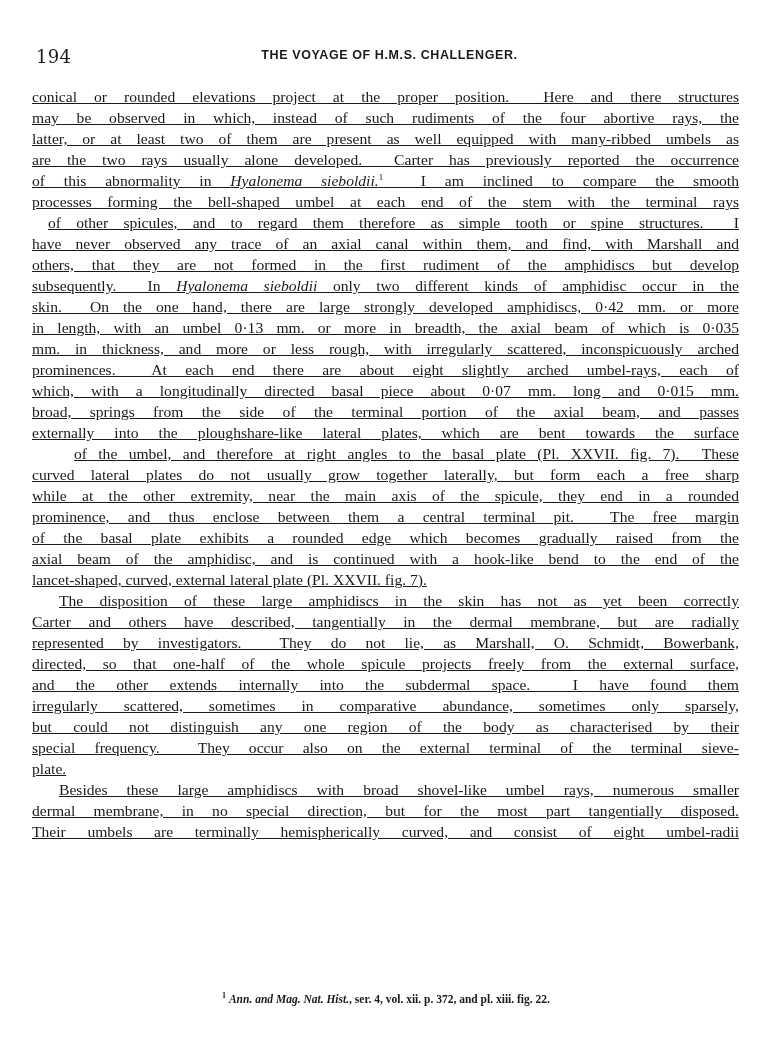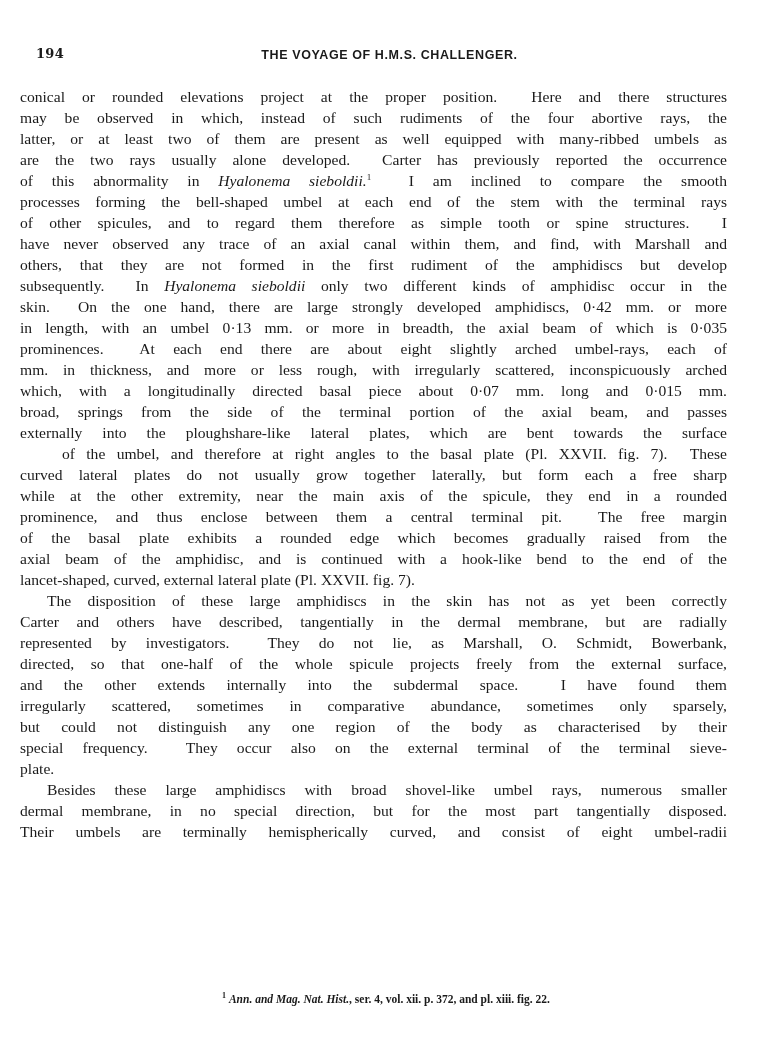--- a/index.html
+++ b/index.html
@@ -1,23 +1,23 @@
 <!DOCTYPE html>
 <html><head>
 <meta charset="utf-8">
 <style>
   html, body { margin: 0; padding: 0; background: #ffffff; }
   body { width: 776px; height: 1050px; position: relative; overflow: hidden;
          font-family: "DejaVu Serif", "Liberation Serif", serif; color: #1a1a1a; }
   .running-head { position: absolute; top: 46px; left: 36px; width: 707px; height: 20px; }
-  .page-num { position: absolute; left: 0; top: 0; font-size: 13px; font-weight: bold;
+  .page-num { position: absolute; left: 0; top: 0; font-size: 18px; font-weight: normal;
               font-family: "DejaVu Serif", serif; letter-spacing: 0.3px; }
   .head-title { position: absolute; left: 0; right: 0; top: 2px; text-align: center;
                 font-size: 12.5px; letter-spacing: 0.6px; font-family: Liberation Sans, sans-serif; font-weight: bold; }
-  .body-text { position: absolute; top: 86px; left: 20px; width: 707px; }
+  .body-text { position: absolute; top: 86px; left: 32px; width: 707px; text-decoration: underline; }
   .line { height: 21px; line-height: 21px; font-size: 15.6px; white-space: nowrap;
           font-family: "Liberation Serif", serif; text-align: justify; text-align-last: justify; }
   .line.last { text-align-last: left; }
   .line.indent { padding-left: 27px; }
   .line i { font-style: italic; }
   .fn-ref { font-size: 9px; vertical-align: super; line-height: 0; }
   .footnote { position: absolute; top: 993px; left: 0; width: 772px; text-align: center;
               font-size: 11.5px; font-family: "Liberation Serif", serif; font-weight: bold; }
   .footnote i { font-style: italic; }
   .fn-mark { font-size: 8px; vertical-align: super; line-height: 0; }
@@ -30,28 +30,28 @@
   <div class="head-title">THE VOYAGE OF H.M.S. CHALLENGER.</div>
 </div>
 
 <div class="body-text">
   <div class="line" style="white-space: pre;">conical or rounded elevations project at the proper position.  Here and there structures</div>
   <div class="line" style="white-space: pre;">may be observed in which, instead of such rudiments of the four abortive rays, the</div>
   <div class="line" style="white-space: pre;">latter, or at least two of them are present as well equipped with many-ribbed umbels as</div>
   <div class="line" style="white-space: pre;">are the two rays usually alone developed.  Carter has previously reported the occurrence</div>
   <div class="line" style="white-space: pre;"><span>of this abnormality in </span><i>Hyalonema sieboldii.</i><span class="fn-ref">1</span><span>  I am inclined to compare the smooth</span></div>
   <div class="line" style="white-space: pre;">processes forming the bell-shaped umbel at each end of the stem with the terminal rays</div>
-  <div class="line" style="white-space: pre;">of other spicules, and to regard them therefore as simple tooth or spine structures.  I</div>
+  <div class="line" style="white-space: pre; margin-left: 16px;">of other spicules, and to regard them therefore as simple tooth or spine structures.  I</div>
   <div class="line" style="white-space: pre;">have never observed any trace of an axial canal within them, and find, with Marshall and</div>
   <div class="line" style="white-space: pre;">others, that they are not formed in the first rudiment of the amphidiscs but develop</div>
   <div class="line" style="white-space: pre; word-spacing: 0.00120192px;"><span>subsequently.  In </span><i>Hyalonema sieboldii</i><span> only two different kinds of amphidisc occur in the</span></div>
   <div class="line" style="white-space: pre;">skin.  On the one hand, there are large strongly developed amphidiscs, 0·42 mm. or more</div>
   <div class="line" style="white-space: pre;">in length, with an umbel 0·13 mm. or more in breadth, the axial beam of which is 0·035</div>
+  <div class="line" style="white-space: pre;">mm. in thickness, and more or less rough, with irregularly scattered, inconspicuously arched</div>
   <div class="line" style="white-space: pre;">prominences.  At each end there are about eight slightly arched umbel-rays, each of</div>
-  <div class="line" style="white-space: pre;">mm. in thickness, and more or less rough, with irregularly scattered, inconspicuously arched</div>
   <div class="line" style="white-space: pre;">which, with a longitudinally directed basal piece about 0·07 mm. long and 0·015 mm.</div>
   <div class="line" style="white-space: pre;">broad, springs from the side of the terminal portion of the axial beam, and passes</div>
   <div class="line" style="white-space: pre;">externally into the ploughshare-like lateral plates, which are bent towards the surface</div>
   <div class="line" style="white-space: pre; margin-left: 42px;">of the umbel, and therefore at right angles to the basal plate (Pl. XXVII. fig. 7).  These</div>
   <div class="line" style="white-space: pre;">curved lateral plates do not usually grow together laterally, but form each a free sharp</div>
   <div class="line" style="white-space: pre;">while at the other extremity, near the main axis of the spicule, they end in a rounded</div>
   <div class="line" style="white-space: pre;">prominence, and thus enclose between them a central terminal pit.  The free margin</div>
   <div class="line" style="white-space: pre;">of the basal plate exhibits a rounded edge which becomes gradually raised from the</div>
   <div class="line" style="white-space: pre;">axial beam of the amphidisc, and is continued with a hook-like bend to the end of the</div>
   <div class="line last" style="white-space: pre;">lancet-shaped, curved, external lateral plate (Pl. XXVII. fig. 7).</div>

